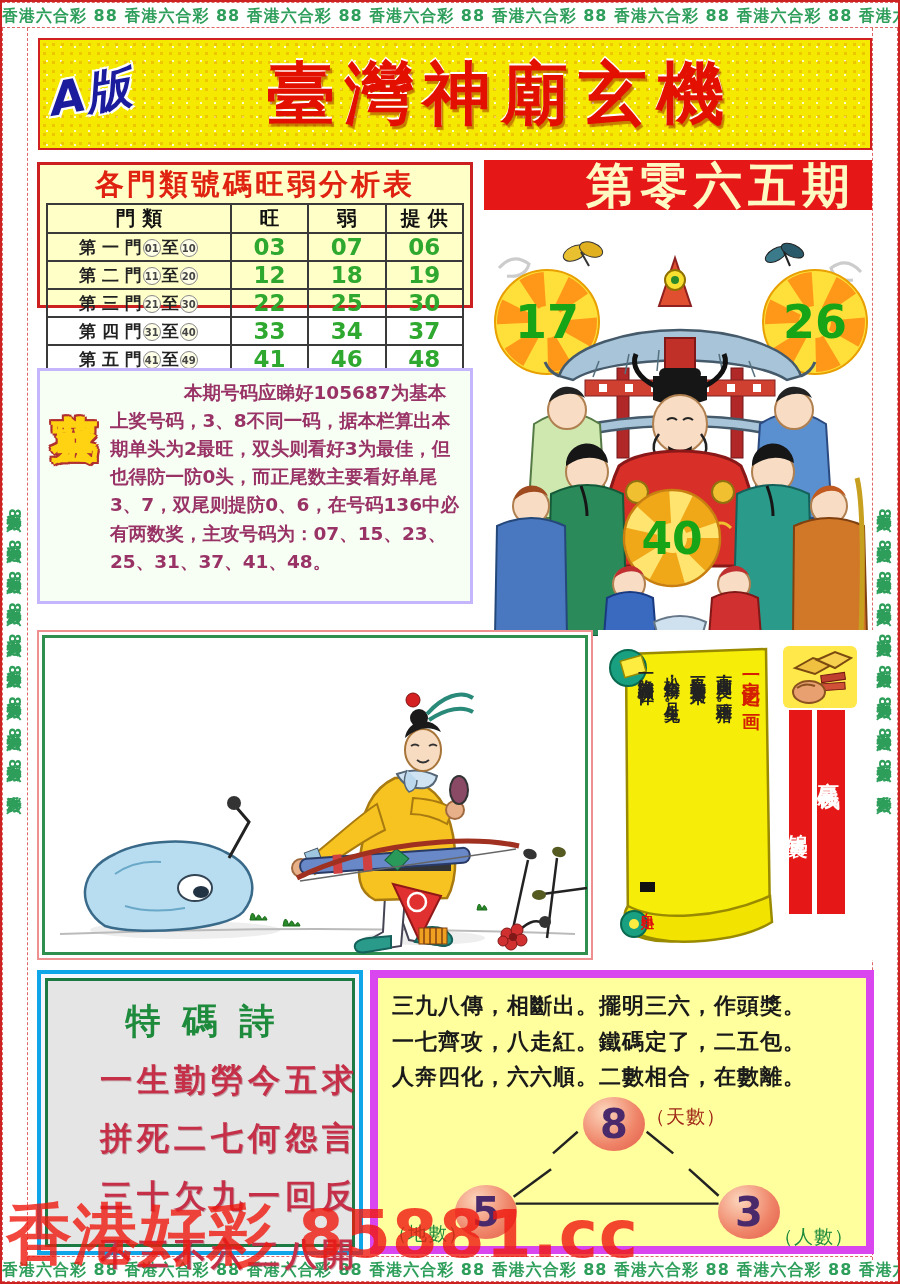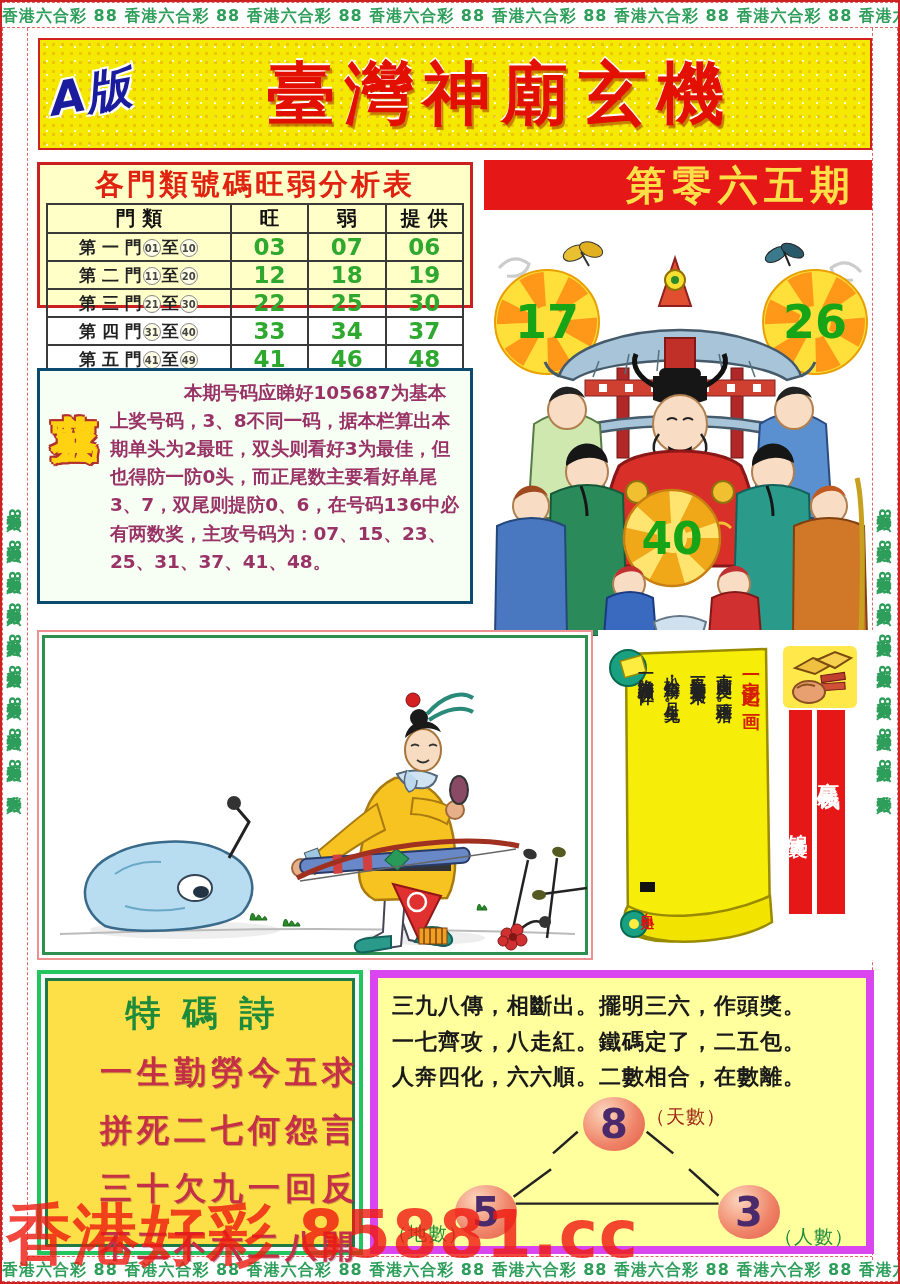--- a/index.html
+++ b/index.html
@@ -28,46 +28,46 @@
   .analysis-box{position:absolute;left:35px;top:160px;width:436px;height:146px;border:3px solid #cc2020;background:#ffffc8;padding:2px 6px;}
   .analysis-title{text-align:center;color:#e02211;font-weight:bold;font-size:29px;letter-spacing:3px;line-height:34px;}
   .analysis-box table{width:100%;border-collapse:collapse;margin-top:2px;}
   .analysis-box td,.analysis-box th{border:2px solid #3a3a3a;text-align:center;height:25px;padding:0;margin-top:32px;}
   .analysis-box th{font-size:20px;color:#111;font-weight:bold;background:#ffffc8;}
   .cat{font-size:17px;font-weight:bold;color:#222;width:186px;}
   .circ{display:inline-block;width:18px;height:18px;line-height:17px;border:1px solid #888;border-radius:50%;
         font-size:10px;font-weight:bold;color:#444;background:#ffffe8;margin:0 1px;vertical-align:1px;}
   .val{color:#2ea82e;font-weight:bold;font-size:23px;width:78px;}
   
-  .issue-banner{position:absolute;left:482px;top:158px;width:388px;height:50px;background:#e61717;color:#fde047;
-    font-size:40px;font-weight:bold;letter-spacing:6px;text-align:right;line-height:50px;padding-right:16px;}
+  .issue-banner{position:absolute;left:482px;top:158px;width:388px;height:50px;background:#e61717;color:#fef9c3;
+    font-size:48px;font-weight:bold;letter-spacing:6px;text-align:right;line-height:50px;padding-right:16px;}
   .deity-panel{position:absolute;left:487px;top:226px;width:382px;height:408px;}
   
-  .kuihua-box{position:absolute;left:35px;top:366px;width:436px;height:236px;border:3px solid #0c4a6e;background:#f7fff5;display:flex;}
+  .kuihua-box{position:absolute;left:35px;top:366px;width:436px;height:236px;border:3px solid #c4b5fd;background:#f7fff5;display:flex;}
   .kuihua-label{writing-mode:vertical-rl;font-size:47px;font-weight:bold;color:#ffd312;line-height:62px;padding:6px 2px 0 4px;
     text-shadow:2px 0 0 #b03030,-2px 0 0 #b03030,0 2px 0 #b03030,0 -2px 0 #b03030,2px 2px 0 #b03030,-2px -2px 0 #b03030;}
   .kuihua-body{flex:1;color:#993366;font-size:18.5px;line-height:1.52;padding:8px 10px 0 2px;text-indent:74px;font-weight:bold;}
   
   .drawing-box{position:absolute;left:35px;top:628px;width:556px;height:330px;border:2px solid #ef9090;background:#fff;padding:3px;}
   .drawing-inner{width:100%;height:100%;border:3px solid #2f8f4f;}
   .scroll-panel{position:absolute;left:596px;top:628px;width:276px;height:330px;background:#fff;}
   .scroll-svg{position:absolute;left:0;top:6px;}
   .scroll-text{position:absolute;left:32px;top:34px;height:228px;writing-mode:vertical-rl;}
   .scroll-text span{display:block;margin:0 5px;font-size:16px;color:#222;font-weight:bold;letter-spacing:2px;}
   .scroll-text .intro{font-size:18px;color:#d42000;letter-spacing:3px;}
   .scroll-author{position:absolute;left:40px;top:252px;text-align:center;}
   .scroll-author .sq{display:block;width:15px;height:10px;background:#111;margin:0 auto 2px;}
   .scroll-author .nm{writing-mode:vertical-rl;font-size:13px;font-weight:bold;color:#e01010;letter-spacing:2px;}
   .treasure-icon{position:absolute;right:17px;top:16px;}
   .banner-strip{position:absolute;background:#e61717;color:#fff;writing-mode:vertical-rl;text-align:left;font-weight:bold;}
   .strip-a{right:29px;top:80px;width:28px;height:204px;font-size:23px;padding-top:54px;letter-spacing:6px;}
   .strip-b{right:62px;top:80px;width:23px;height:204px;font-size:20px;padding-top:108px;letter-spacing:5px;}
   
-  .poem-box{position:absolute;left:35px;top:968px;width:326px;height:285px;background:#fde047;border:4px solid #22c55e;
-    box-shadow:inset 0 0 0 4px #f6f6ff,inset 0 0 0 7px #1d7a42;padding-top:16px;}
+  .poem-box{position:absolute;left:35px;top:968px;width:326px;height:285px;background:#e5e5e5;border:4px solid #0ea5e9;
+    box-shadow:inset 0 0 0 4px #f6f6ff,inset 0 0 0 7px #1d7a42;padding-top:24px;}
   .poem-title{text-align:center;color:#1d8a3c;font-size:35px;font-weight:bold;letter-spacing:22px;text-indent:22px;}
   .poem-line{text-align:right;color:#c53048;font-size:32px;font-weight:bold;letter-spacing:5px;margin-top:14px;
     text-shadow:1px 1px 0 rgba(120,20,40,.35);}
   
   .pred-box{position:absolute;left:368px;top:968px;width:504px;height:284px;background:#ffff9e;border:8px solid #d946ef;}
   .pred-lines{padding:10px 14px 0;color:#1a1a1a;font-size:22px;font-weight:bold;line-height:1.62;letter-spacing:1px;}
   .pred-lines p{margin:0;}
   .tri-lines{position:absolute;left:0;top:0;width:100%;height:100%;}
   .oval{position:absolute;width:62px;height:54px;border-radius:50%;
     background:radial-gradient(circle at 35% 28%,#fcd6bc,#ef8468 58%,#e25b47);

